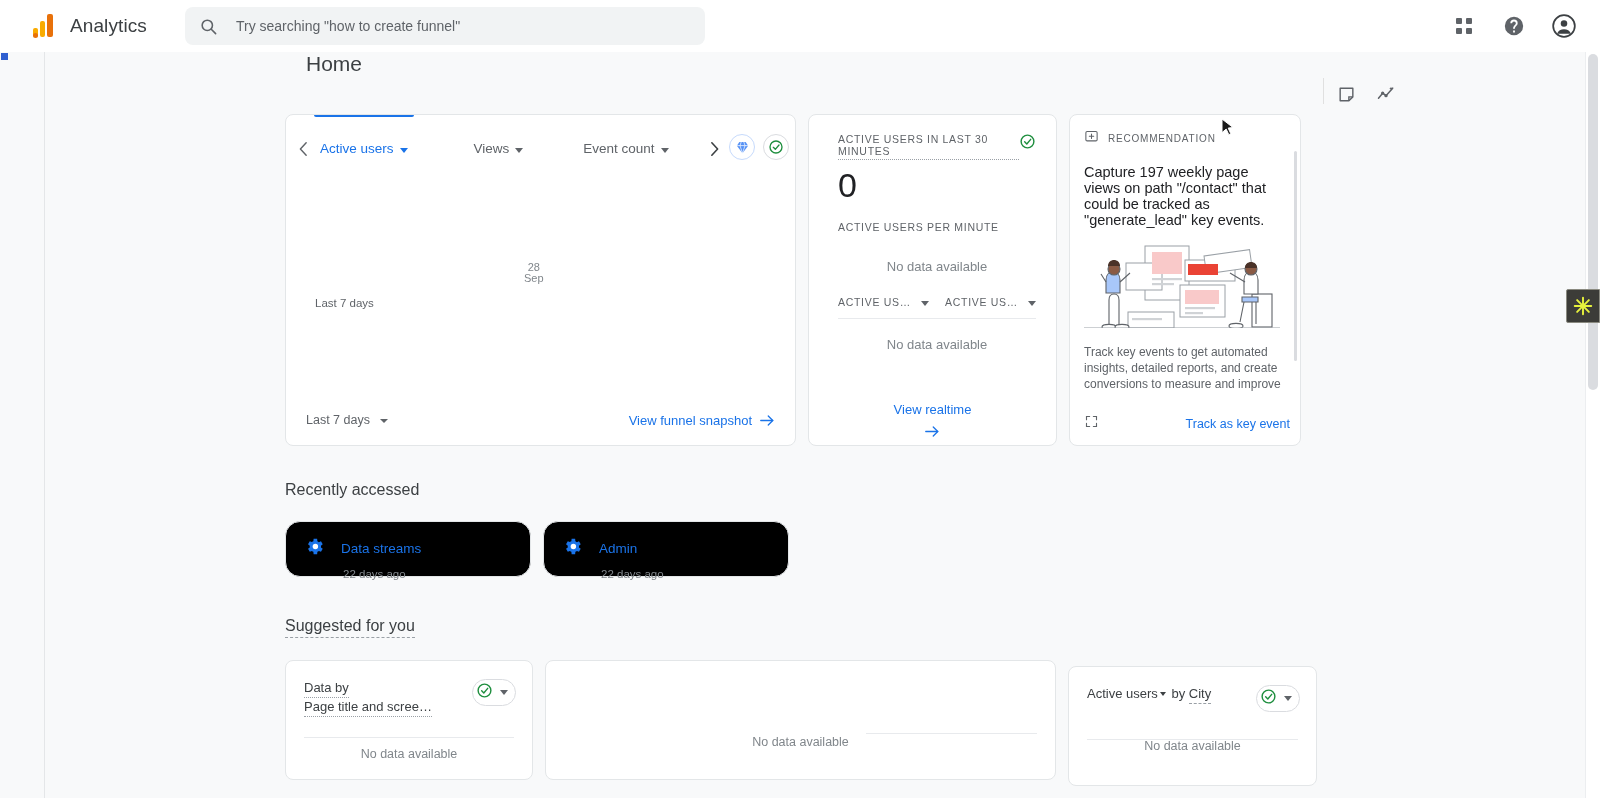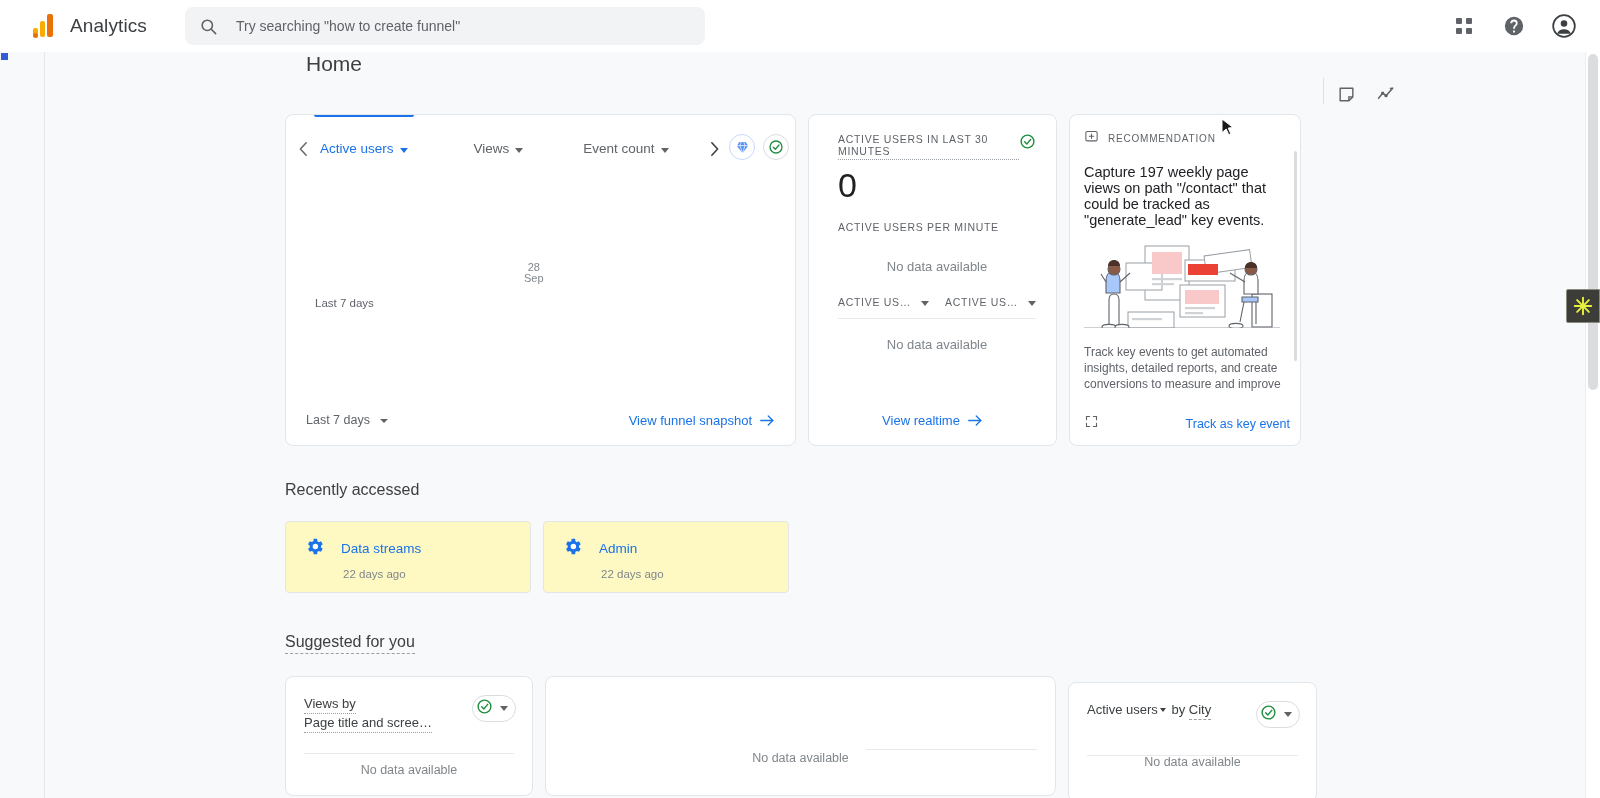--- a/index.html
+++ b/index.html
@@ -153,21 +153,21 @@
   }
   .range-select {
     display: flex; align-items: center; gap: 10px;
     font-size: 12.5px; color: #5f6368; cursor: pointer;
   }
   .range-select .caret { top: 1px; border-top-width: 4px; }
   .foot-link {
     margin-left: auto; display: flex; align-items: center; gap: 8px;
     color: #1a73e8; font-size: 13px; cursor: pointer;
   }
-  .foot-link.center { margin: 0 auto; }
+  .foot-link.center { margin: 0 auto; flex-direction: column; }
 
   
   .rt-head { padding: 18px 20px 0 20px; display: flex; align-items: flex-start; }
   .rt-label {
     font-size: 10.5px; letter-spacing: .7px; color: #5f6368;
     border-bottom: 1px dotted #9aa0a6; padding-bottom: 2px;
   }
   .rt-check { margin-left: auto; }
   .rt-big { font-size: 34px; color: #202124; padding: 6px 20px 0 20px; font-weight: 400; }
   .rt-sub {
@@ -215,22 +215,22 @@
   .section-title {
     margin-left: 239px; font-size: 16px; color: #3c4043;
   }
   .sec-recent { margin-top: 35px; }
   .sec-suggested { margin-top: 40px; }
   .dotted-underline {
     border-bottom: 1px dashed #9aa0a6; display: inline-block; padding-bottom: 2px;
   }
   .recent-row { display: flex; margin-left: 239px; gap: 12px; margin-top: 22px; }
   .recent-card {
-    width: 246px; height: 72px; background: #fef9c3;
-    border: 1px solid #e3e6e8; border-radius: 4px; padding: 14px 18px;
+    width: 246px; height: 56px; background: #000000;
+    border: 1px solid #e3e6e8; border-radius: 15px; padding: 14px 18px;
     cursor: pointer;
   }
   .recent-top { display: flex; align-items: center; gap: 16px; }
   .recent-name { color: #1a73e8; font-size: 13.5px; }
   .recent-time { font-size: 11.5px; color: #80868b; margin-left: 39px; margin-top: 7px; }
 
   .suggest-row { display: flex; margin-left: 239px; gap: 12px; margin-top: 22px; }
   .sg-card { background: #fff; border: 1px solid #e3e6e8; border-radius: 8px;
              height: 120px; position: relative; }
   .sg-1 { width: 248px; }
@@ -566,21 +566,21 @@
       </div>
 
       <div class="section-title sec-suggested">
         <span class="dotted-underline">Suggested for you</span>
       </div>
       <div class="suggest-row">
 
         <div class="sg-card sg-1">
           <div class="sg-head">
             <div class="sg-title">
-              <span class="du">Views by</span><br>
+              <span class="du">Data by</span><br>
               <span class="du">Page title and scree…</span>
             </div>
             <div class="sg-ctrl">
               <span>
                 <svg width="17" height="17" viewBox="0 0 24 24" fill="none" stroke="#1e8e3e" stroke-width="2">
                     <circle cx="12" cy="12" r="9"></circle>
                     <polyline points="8,12.5 11,15.5 16.5,9" stroke-linecap="round" stroke-linejoin="round"></polyline>
                   </svg>
               </span>
               <span class="caret" style="top:0;border-top-color:#5f6368"></span>

